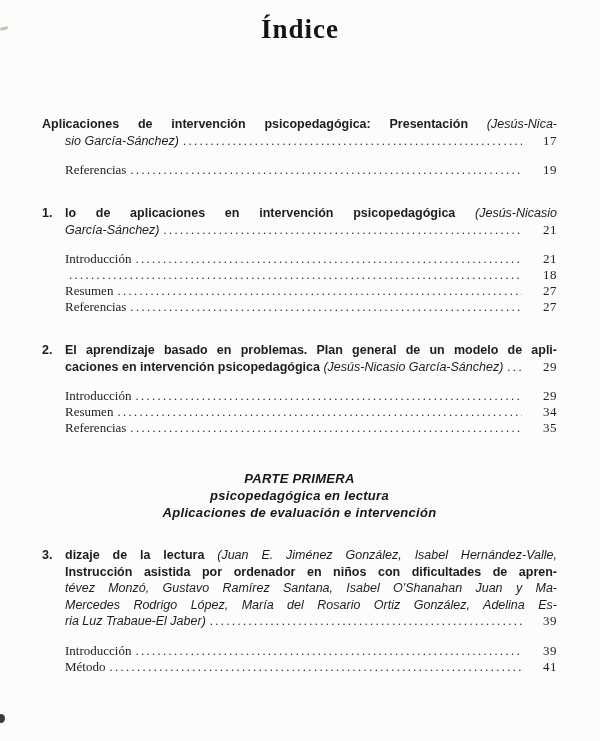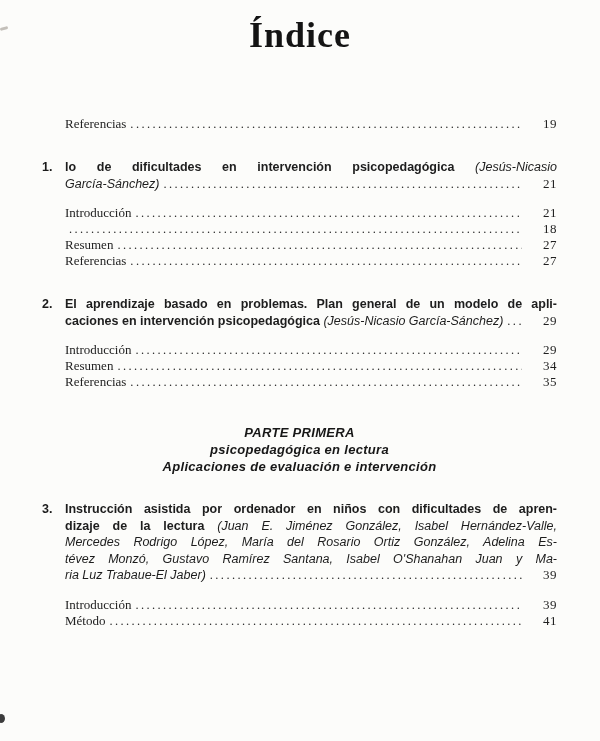--- a/index.html
+++ b/index.html
@@ -4,21 +4,21 @@
 <style>
   html,body { margin:0; padding:0; background:#ffffff; }
   .page {
     position:relative; width:600px; height:741px;
     background:#fcfcfa; overflow:hidden;
     color:#1f1f1f;
   }
   .title {
     margin:0; padding-top:14px; text-align:center;
     font-family:"Liberation Serif", serif; font-weight:700;
-    font-size:36px; letter-spacing:1px; color:#141414;
+    font-size:27px; letter-spacing:1px; color:#141414;
   }
   .toc { position:absolute; left:42px; right:43px; top:116px; }
 
   
   .entry { position:relative; padding-left:23px; margin-top:27px; }
   .toc > .block:first-child { margin-top:0; }
   .num {
     position:absolute; left:0; top:0;
     font-family:"Liberation Sans", sans-serif; font-weight:700;
     font-size:12.5px; line-height:16.5px; color:#1a1a1a;
@@ -76,30 +76,39 @@
     position:absolute; left:-3px; top:714px; width:8px; height:9px;
     background:#3c3c3c; border-radius:50%;
   }
 </style>
 </head>
 <body>
 
 <div class="page">
   <h1 class="title">Índice</h1>
   <div class="toc" id="toc">
+      <div class="block entry">
+        <div class="num"></div>
+        <div class="line just outdent"><span class="b">Aplicaciones de intervención psicopedagógica: Presentación </span><span class="i">(Jesús-Nica-</span></div>
+        <div class="line lastline">
+          <span class="i">sio García-Sánchez)</span>
+          <span class="leader"></span>
+          <span class="pg">17</span>
+        </div>
+      </div>
       <div class="block subs">
         <div class="subrow">
           <span class="lbl">Referencias</span>
           <span class="leader"></span>
           <span class="pg">19</span>
         </div>
       </div>
       <div class="block entry">
         <div class="num">1.</div>
-        <div class="line just"><span class="b">lo de dificultades en intervención psicopedagógica </span><span class="i">(Jesús-Nicasio</span></div>
+        <div class="line just"><span class="b">lo de aplicaciones en intervención psicopedagógica </span><span class="i">(Jesús-Nicasio</span></div>
         <div class="line lastline">
           <span class="i">García-Sánchez)</span>
           <span class="leader"></span>
           <span class="pg">21</span>
         </div>
       </div>
       <div class="block subs">
         <div class="subrow">
           <span class="lbl">Introducción</span>
           <span class="leader"></span>
@@ -147,24 +156,24 @@
           <span class="pg">35</span>
         </div>
       </div>
       <div class="block part">
         <div class="part-line">PARTE PRIMERA</div>
         <div class="part-line">psicopedagógica en lectura</div>
         <div class="part-line">Aplicaciones de evaluación e intervención</div>
       </div>
       <div class="block entry">
         <div class="num">3.</div>
+        <div class="line just"><span class="b">dizaje de la lectura </span><span class="i">(Juan E. Jiménez González, Isabel Hernández-Valle,</span></div>
         <div class="line just"><span class="b">Instrucción asistida por ordenador en niños con dificultades de apren-</span></div>
-        <div class="line just"><span class="b">dizaje de la lectura </span><span class="i">(Juan E. Jiménez González, Isabel Hernández-Valle,</span></div>
+        <div class="line just"><span class="i">tévez Monzó, Gustavo Ramírez Santana, Isabel O'Shanahan Juan y Ma-</span></div>
         <div class="line just"><span class="i">Mercedes Rodrigo López, María del Rosario Ortiz González, Adelina Es-</span></div>
-        <div class="line just"><span class="i">tévez Monzó, Gustavo Ramírez Santana, Isabel O'Shanahan Juan y Ma-</span></div>
         <div class="line lastline">
           <span class="i">ria Luz Trabaue-El Jaber)</span>
           <span class="leader"></span>
           <span class="pg">39</span>
         </div>
       </div>
       <div class="block subs">
         <div class="subrow">
           <span class="lbl">Introducción</span>
           <span class="leader"></span>

